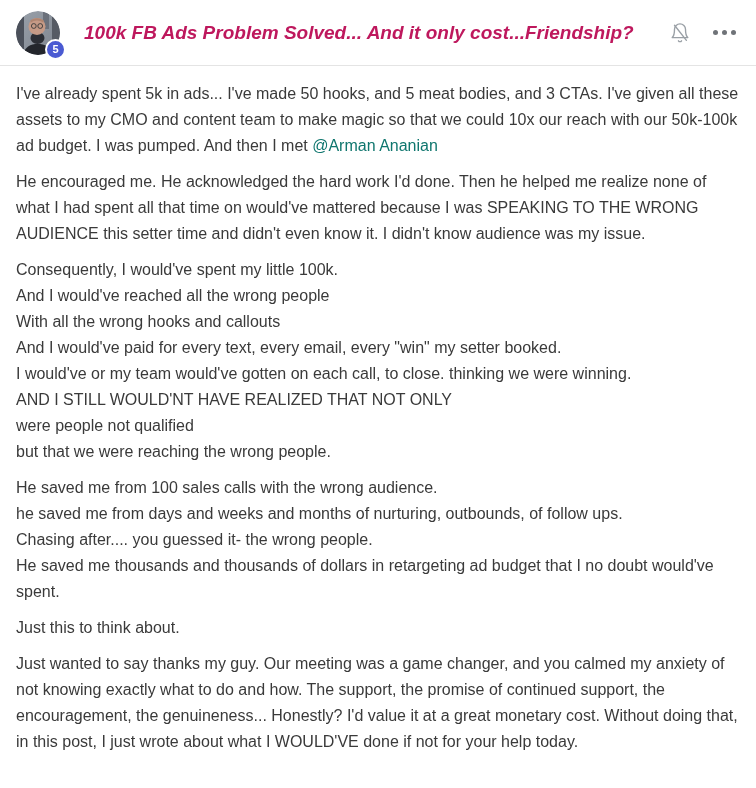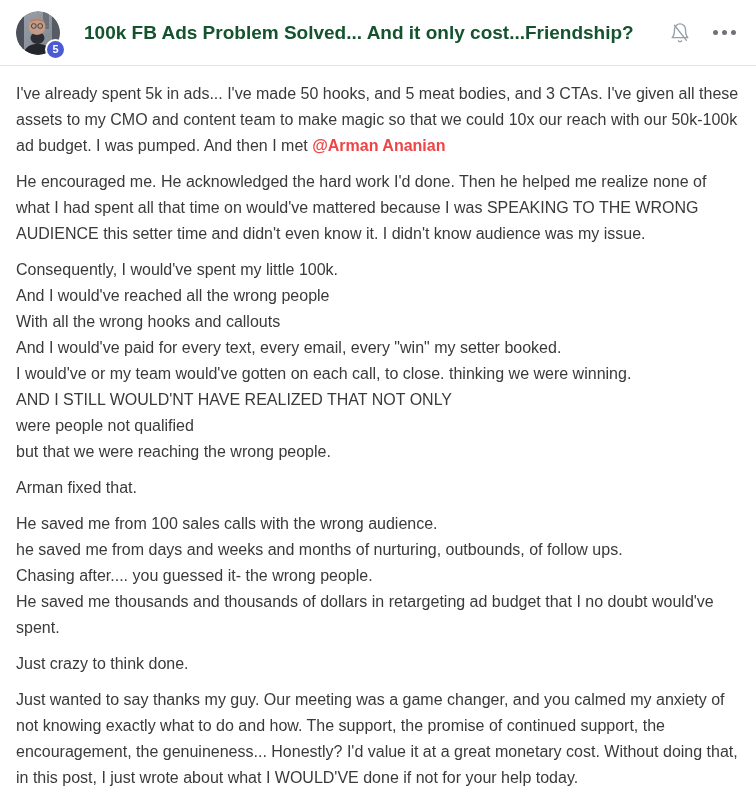--- a/index.html
+++ b/index.html
@@ -42,25 +42,26 @@
     font-size: 11px;
     font-weight: 700;
     display: flex;
     align-items: center;
     justify-content: center;
   }
   .post-title {
     flex: 1;
     font-size: 19px;
     font-weight: 700;
-    color: #14532d;
+    color: #be185d;
     line-height: 1.25;
     white-space: nowrap;
     overflow: hidden;
     text-overflow: ellipsis;
+    font-style: italic;
   }
   .icon-btn {
     background: none;
     border: none;
     cursor: pointer;
     display: flex;
     align-items: center;
     justify-content: center;
     padding: 4px;
   }
@@ -76,24 +77,23 @@
   }
   .post-paragraph {
     font-size: 16px;
     color: #3a3a3a;
     line-height: 26px;
     margin-bottom: 10px;
     white-space: pre-line;
     max-width: 724px;
   }
   .mention-link {
-    color: #ef4444;
+    color: #0f766e;
     text-decoration: none;
     cursor: pointer;
-    font-weight: bold;
   }
 </style>
 </head>
 <body>
 
 <header class="post-header">
   <div class="avatar-wrap">
     <svg class="avatar" viewBox="0 0 44 44" width="44" height="44" aria-hidden="true">
       <defs>
         <clipPath id="avclip">
@@ -143,20 +143,19 @@
   <p class="post-paragraph"><span>I've already spent 5k in ads... I've made 50 hooks, and 5 meat bodies, and 3 CTAs. I've given all these assets to my CMO and content team to make magic so that we could 10x our reach with our 50k-100k ad budget. I was pumped. And then I met </span><a class="mention-link">@Arman Ananian</a></p>
   <p class="post-paragraph">He encouraged me. He acknowledged the hard work I'd done. Then he helped me realize none of what I had spent all that time on would've mattered because I was SPEAKING TO THE WRONG AUDIENCE this setter time and didn't even know it. I didn't know audience was my issue.</p>
   <p class="post-paragraph">Consequently, I would've spent my little 100k.
 And I would've reached all the wrong people
 With all the wrong hooks and callouts
 And I would've paid for every text, every email, every "win" my setter booked.
 I would've or my team would've gotten on each call, to close. thinking we were winning.
 AND I STILL WOULD'NT HAVE REALIZED THAT NOT ONLY
 were people not qualified
 but that we were reaching the wrong people.</p>
-  <p class="post-paragraph">Arman fixed that.</p>
   <p class="post-paragraph">He saved me from 100 sales calls with the wrong audience.
 he saved me from days and weeks and months of nurturing, outbounds, of follow ups.
 Chasing after.... you guessed it- the wrong people.
 He saved me thousands and thousands of dollars in retargeting ad budget that I no doubt would've spent.</p>
-  <p class="post-paragraph">Just crazy to think done.</p>
+  <p class="post-paragraph">Just this to think about.</p>
   <p class="post-paragraph">Just wanted to say thanks my guy. Our meeting was a game changer, and you calmed my anxiety of not knowing exactly what to do and how. The support, the promise of continued support, the encouragement, the genuineness... Honestly? I'd value it at a great monetary cost. Without doing that, in this post, I just wrote about what I WOULD'VE done if not for your help today.</p>
 </main>
 
 </body></html>

